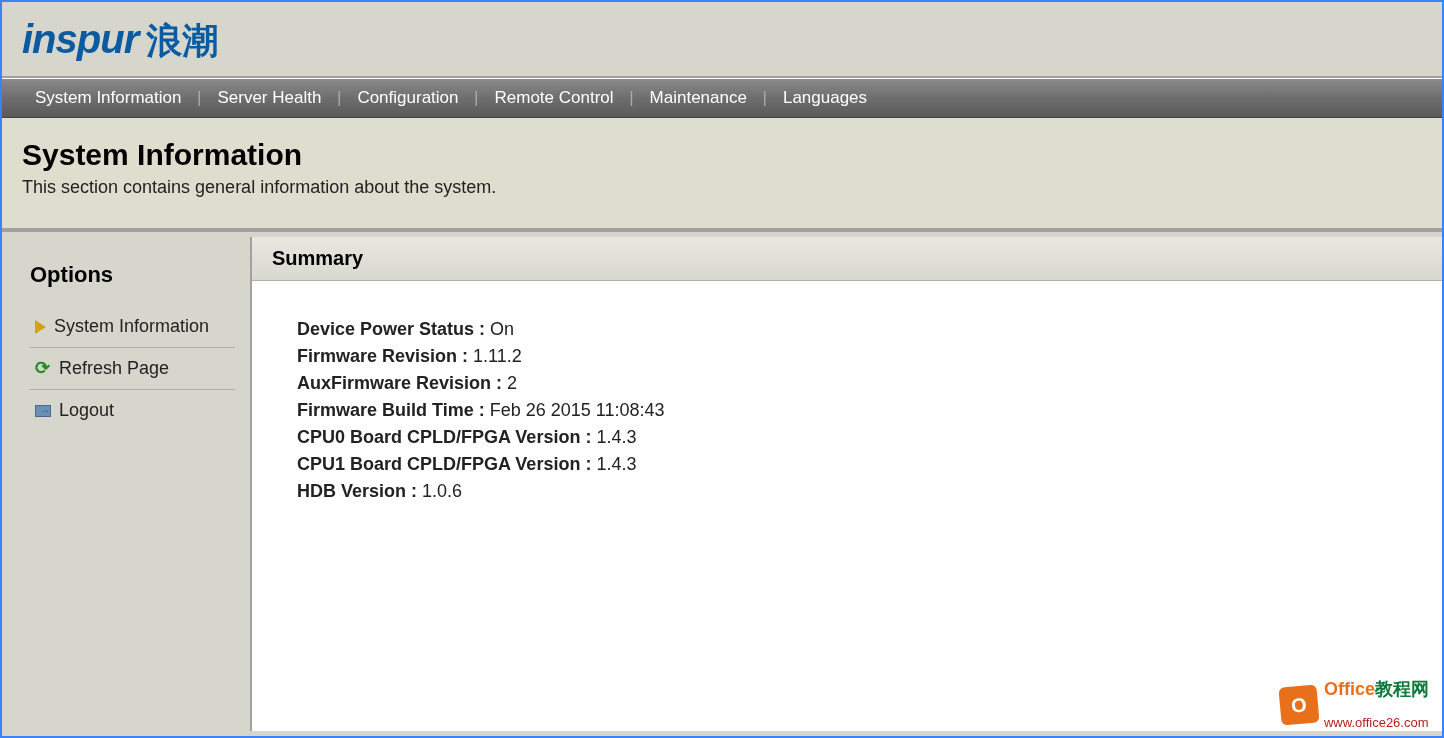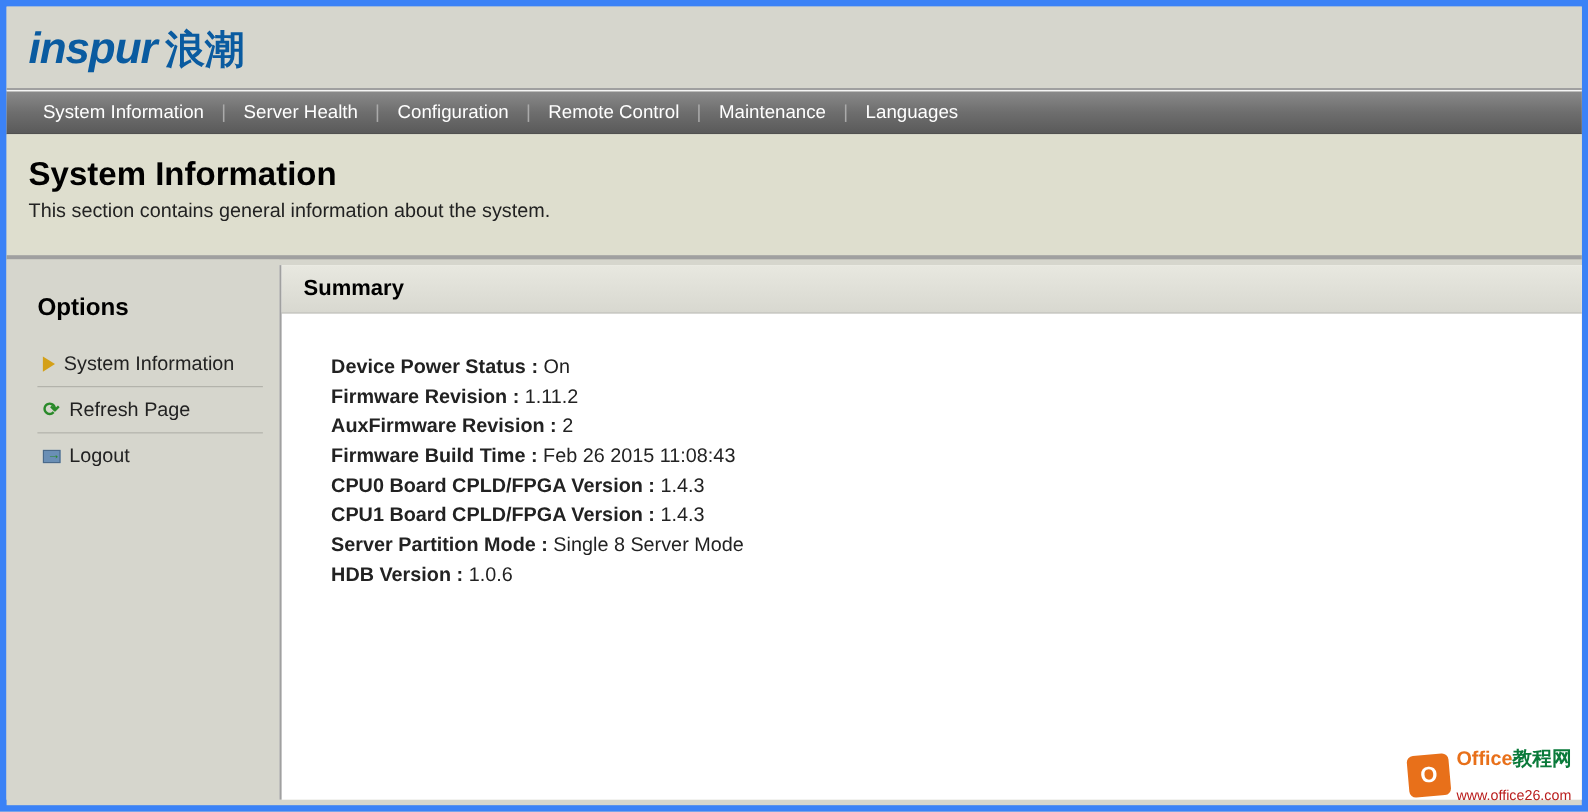--- a/index.html
+++ b/index.html
@@ -9,21 +9,21 @@
     }
     body {
       font-family: Arial, Helvetica, sans-serif;
       background: #d6d6cd;
       width: 1444px;
       height: 738px;
       overflow: hidden;
       position: relative;
     }
     .outer-frame {
-      border: 6px solid #3b82f6;
+      border: 2px solid #3b82f6;
       width: 100%;
       height: 100%;
       background: #d6d6cd;
     }
     .header-bar {
       background: #d6d6cd;
       padding: 15px 20px 10px 20px;
       border-bottom: 2px solid #a0a0a0;
     }
     .logo-wrapper {
@@ -265,21 +265,20 @@
 
     <div class="main-panel">
       <div class="panel-header">Summary</div>
       <div class="panel-body">
         <div class="info-row"><span class="info-label">Device Power Status :</span><span> On</span></div>
         <div class="info-row"><span class="info-label">Firmware Revision :</span><span> 1.11.2</span></div>
         <div class="info-row"><span class="info-label">AuxFirmware Revision :</span><span> 2</span></div>
         <div class="info-row"><span class="info-label">Firmware Build Time :</span><span> Feb 26 2015 11:08:43</span></div>
         <div class="info-row"><span class="info-label">CPU0 Board CPLD/FPGA Version :</span><span> 1.4.3</span></div>
         <div class="info-row"><span class="info-label">CPU1 Board CPLD/FPGA Version :</span><span> 1.4.3</span></div>
-        <div class="info-row"><span class="info-label">Server Partition Mode :</span><span> Single 8 Server Mode</span></div>
         <div class="info-row"><span class="info-label">HDB Version :</span><span> 1.0.6</span></div>
       </div>
     </div>
   </div>
 
 </div>
 
 <div class="watermark">
   <div class="wm-icon">O</div>
   <div class="wm-text">

